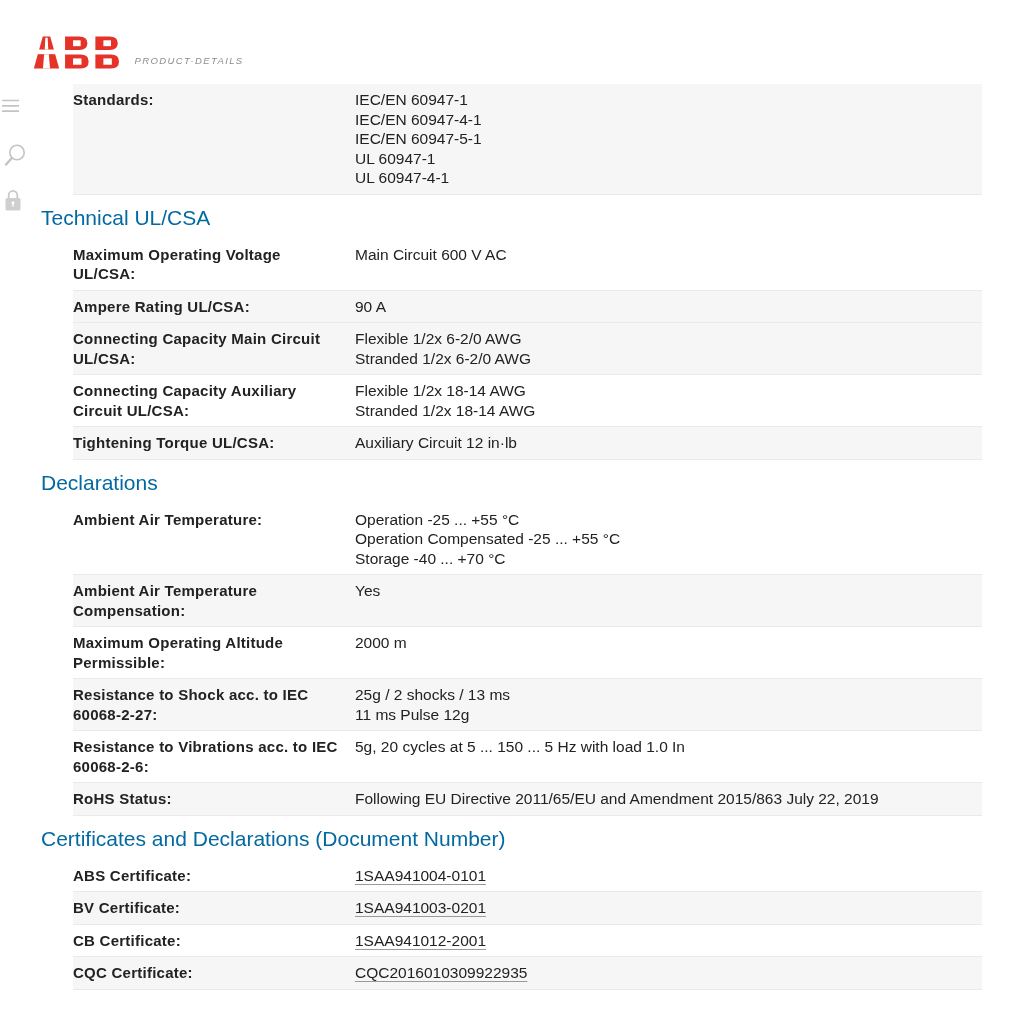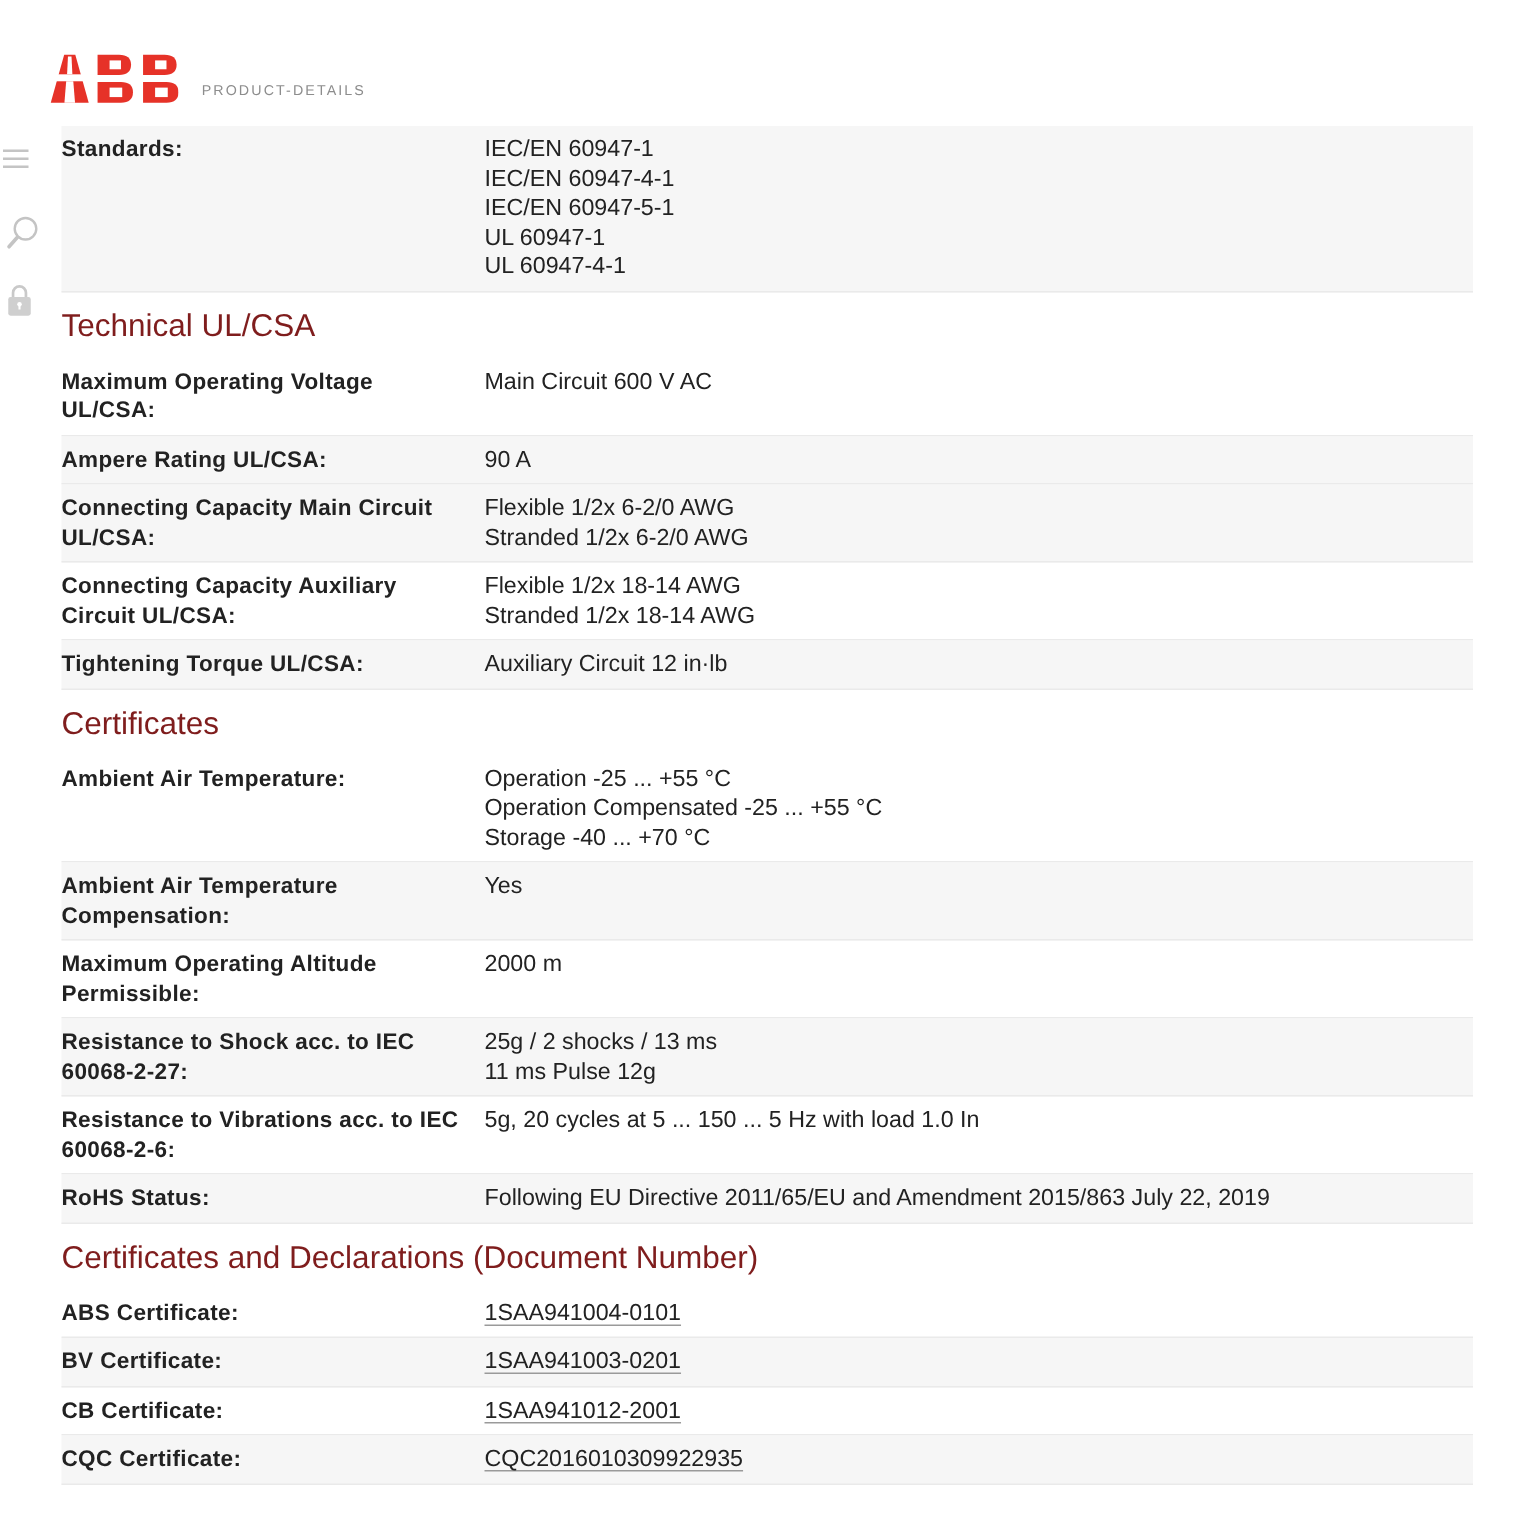--- a/index.html
+++ b/index.html
@@ -16,32 +16,32 @@
   .rail-btn.menu   { left:2px;  top:98px; }
   .rail-btn.search { left:3px;  top:143px; }
   .rail-btn.lock   { left:4px;  top:189px; }
 
   
   .header { height:84px; padding:36px 0 0 33px; }
   .logo { display:inline-block; vertical-align:bottom; line-height:0; }
   .subtitle {
     display:inline-block; vertical-align:bottom;
     margin-left:11px; padding-bottom:3px;
-    font-size:9.5px; letter-spacing:1.4px; color:#8d8d8d;
+    font-size:9.5px; letter-spacing:1.4px; color:#8d8d8d;font-style:italic;
   }
 
   
   .content { margin-left:41px; width:941px; }
   .sec-heading {
-    font-size:21px; font-weight:400; color:#7f1d1d;
+    font-size:21px; font-weight:400; color:#0369a1;
     line-height:27px; margin:9px 0 8px;
   }
   .row {
     display:flex; align-items:flex-start;
-    padding:6px 0; border-bottom:1px solid #eaeaea;
+    padding:6px 0; border-bottom:1px solid #eaeaea;margin-left:32px;
   }
   .row.shaded { background:var(--row-alt-bg,#f6f6f6); }
   .label {
     flex:0 0 282px; width:282px; padding-right:8px;
     font-size:15px; font-weight:700; letter-spacing:.25px; line-height:19.5px;
     color:#222;
   }
   .value { font-size:15.5px; line-height:19.5px; color:#222; }
   .value > div, .value > a { display:block; }
   .doc-link {
@@ -155,21 +155,21 @@
     <div class="row shaded">
       <div class="label">Tightening Torque UL/CSA:</div>
       <div class="value">
               <div>Auxiliary Circuit 12 in·lb</div>
             </div>
     </div>
   </div>
     </section>
 
     <section class="sec">
-      <h2 class="sec-heading">Certificates</h2>
+      <h2 class="sec-heading">Declarations</h2>
       <div class="sec-rows">
     <div class="row">
       <div class="label">Ambient Air Temperature:</div>
       <div class="value">
               <div>Operation -25 ... +55 °C</div>
               <div>Operation Compensated -25 ... +55 °C</div>
               <div>Storage -40 ... +70 °C</div>
             </div>
     </div>
 

